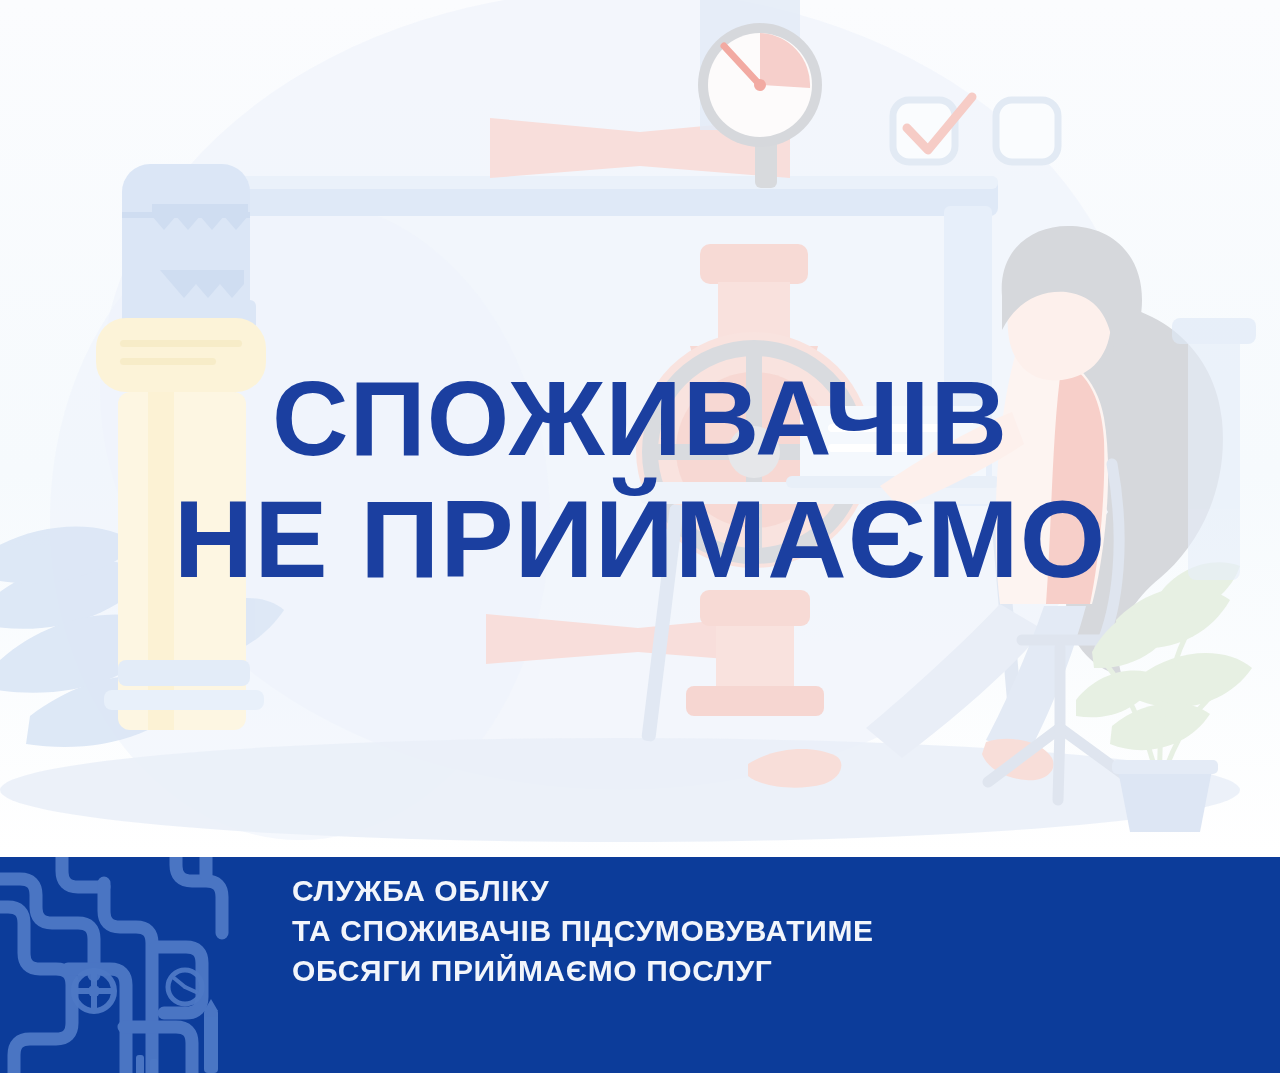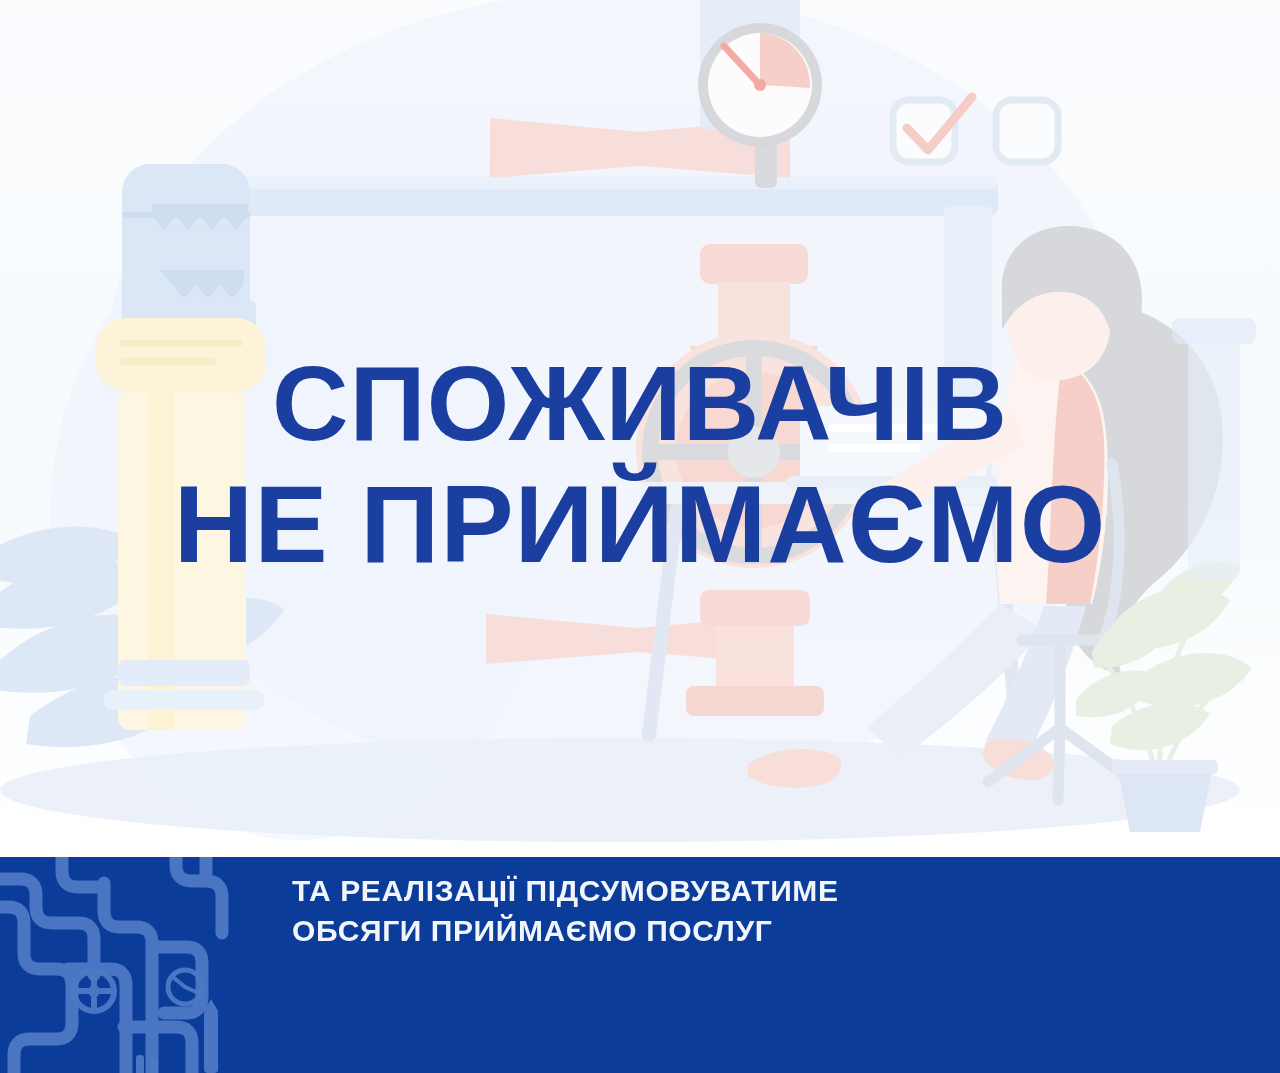--- a/index.html
+++ b/index.html
@@ -22,20 +22,21 @@
             text-align:center;pointer-events:none;}
   .headline .ln{
     display:block;
     color:#1b3fa0;
     font-weight:700;
     font-size:106px;
     line-height:0.98;
     letter-spacing:1px;
     font-family:"Liberation Sans","DejaVu Sans",sans-serif;
     white-space:nowrap;
+    margin-top:15px;
   }
   .headline .ln2{font-size:110px;margin-top:14px;}
 
   
   .banner{position:absolute;left:0;top:857px;width:1280px;height:216px;
           background:#0c3c9a;overflow:hidden;}
   .banner-pipes{position:absolute;left:0;top:0;width:250px;height:216px;}
   .banner-text{position:absolute;left:292px;top:14px;width:790px;}
   .banner-text .bl{
     display:block;color:#f2f5fb;font-weight:600;
@@ -264,18 +265,19 @@
         <rect x="204" y="152" width="14" height="64" rx="4"></rect>
         <path d="M204 154 l7 -12 l7 12 z"></path>
       </g>
       <g opacity="0.95" fill="#4e79c6">
         <rect x="136" y="198" width="8" height="20" rx="3"></rect>
         <rect x="150" y="202" width="8" height="16" rx="3"></rect>
       </g>
     </svg>
 
     <div class="banner-text">
-      <span class="bl">ТА РЕАЛІЗАЦІЇ ПІДСУМОВУВАТИМЕ</span>
+      <span class="bl">СЛУЖБА ОБЛІКУ</span>
+      <span class="bl">ТА СПОЖИВАЧІВ ПІДСУМОВУВАТИМЕ</span>
       <span class="bl">ОБСЯГИ ПРИЙМАЄМО ПОСЛУГ</span>
     </div>
 
   </div>
 </div>
 
 </body></html>

